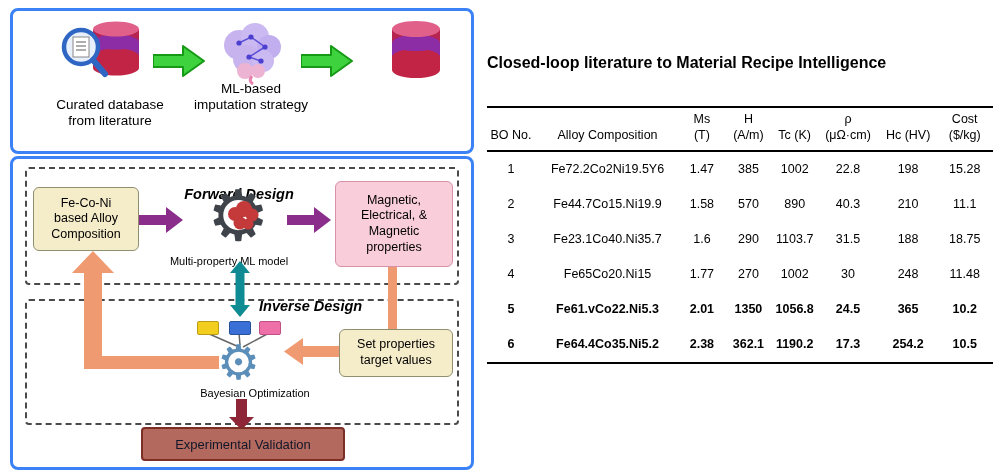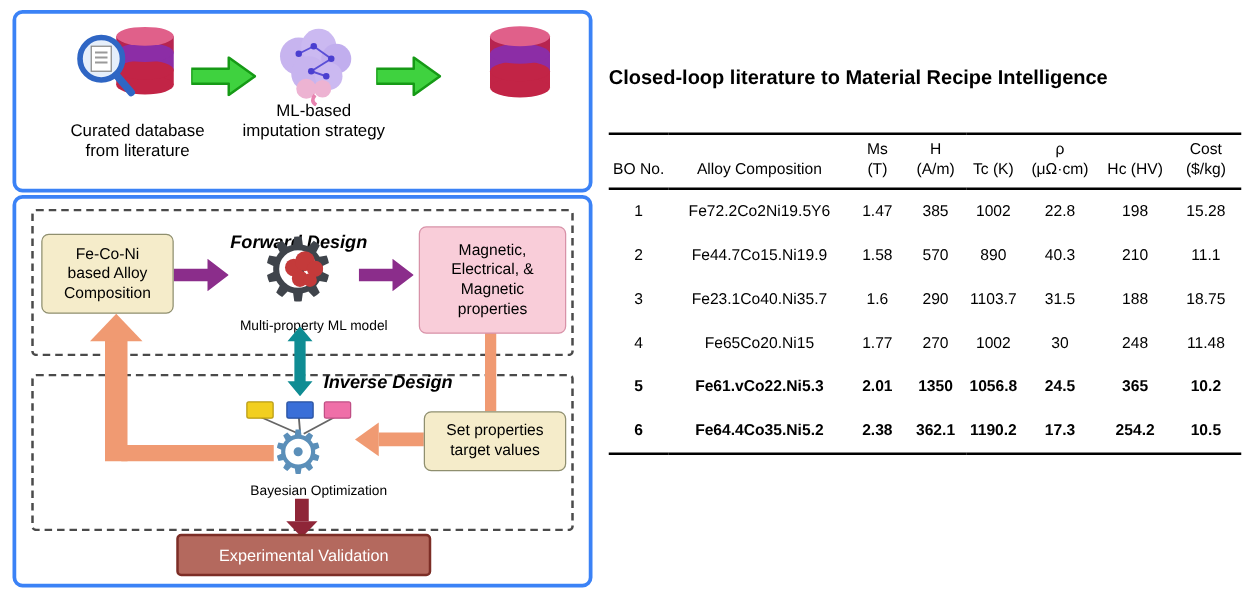--- a/index.html
+++ b/index.html
@@ -12,21 +12,21 @@
   .step-label{position:absolute;text-align:center;font-size:13.5px;line-height:1.2;}
   .design-title{position:absolute;font-style:italic;font-weight:bold;font-size:14.5px;margin-top:17px;}
   .center-title{text-align:center;}
   .tan-box{position:absolute;background:#f5ecca;border:1.5px solid #8f8f6f;border-radius:6px;
            display:flex;align-items:center;justify-content:center;text-align:center;
            font-size:12.5px;line-height:1.25;}
   .pink-box{position:absolute;background:#f9cdd9;border:1.5px solid #d892a8;border-radius:6px;
            display:flex;align-items:center;justify-content:center;text-align:center;
            font-size:12.5px;line-height:1.25;}
   .validation-box{position:absolute;background:#b4695e;border:2px solid #7c2d26;border-radius:4px;
-           color:#ffffff;display:flex;align-items:center;justify-content:center;font-size:13px;}
+           color:#0f172a;display:flex;align-items:center;justify-content:center;font-size:13px;}
   .small-label{position:absolute;text-align:center;font-size:11px;line-height:1.15;}
   .gear-glyph{display:block;line-height:1;color:#3f444b;}
   .bo-chip{position:absolute;width:20px;height:12px;border-radius:2px;}
   .overlay{position:absolute;left:0;top:0;pointer-events:none;}
 
   .right-panel{position:absolute;left:487px;top:0;width:510px;}
   .rp-title{margin-top:54px;font-weight:bold;font-size:16px;}
   table.results{border-collapse:collapse;margin-top:34px;width:506px;font-size:12.5px;
                 border-top:2.5px solid #000;border-bottom:2.5px solid #000;}
   table.results thead tr{border-bottom:2px solid #000;}
@@ -155,21 +155,21 @@
       <div class="icon" style="left:194px;top:22px;width:72px;height:72px;">
         <span class="gear-glyph" style="font-size:70px;">⚙</span>
         <svg class="overlay" width="72" height="72" viewBox="0 0 72 72">
           <circle cx="28" cy="33" r="7" fill="#c43a3a"></circle>
           <circle cx="37" cy="28" r="8" fill="#c43a3a"></circle>
           <circle cx="45" cy="34" r="6.5" fill="#c43a3a"></circle>
           <circle cx="33" cy="42" r="6.5" fill="#c43a3a"></circle>
           <circle cx="41" cy="43" r="5.5" fill="#c43a3a"></circle>
         </svg>
       </div>
-      <div class="small-label" style="left:160px;top:96px;width:156px;">Multi-property ML model</div>
+      <div class="small-label" style="left:138px;top:96px;width:156px;">Multi-property ML model</div>
 
       <div class="icon" style="left:274px;top:48px;">
         <svg width="44" height="26" viewBox="0 0 44 26">
           <polygon points="0,8 27,8 27,0 44,13 27,26 27,18 0,18" fill="#8b2d8b"></polygon>
         </svg>
       </div>
 
       <div class="pink-box pre" style="left:322px;top:22px;width:116px;height:84px;">Magnetic,
 Electrical, &amp;
 Magnetic

